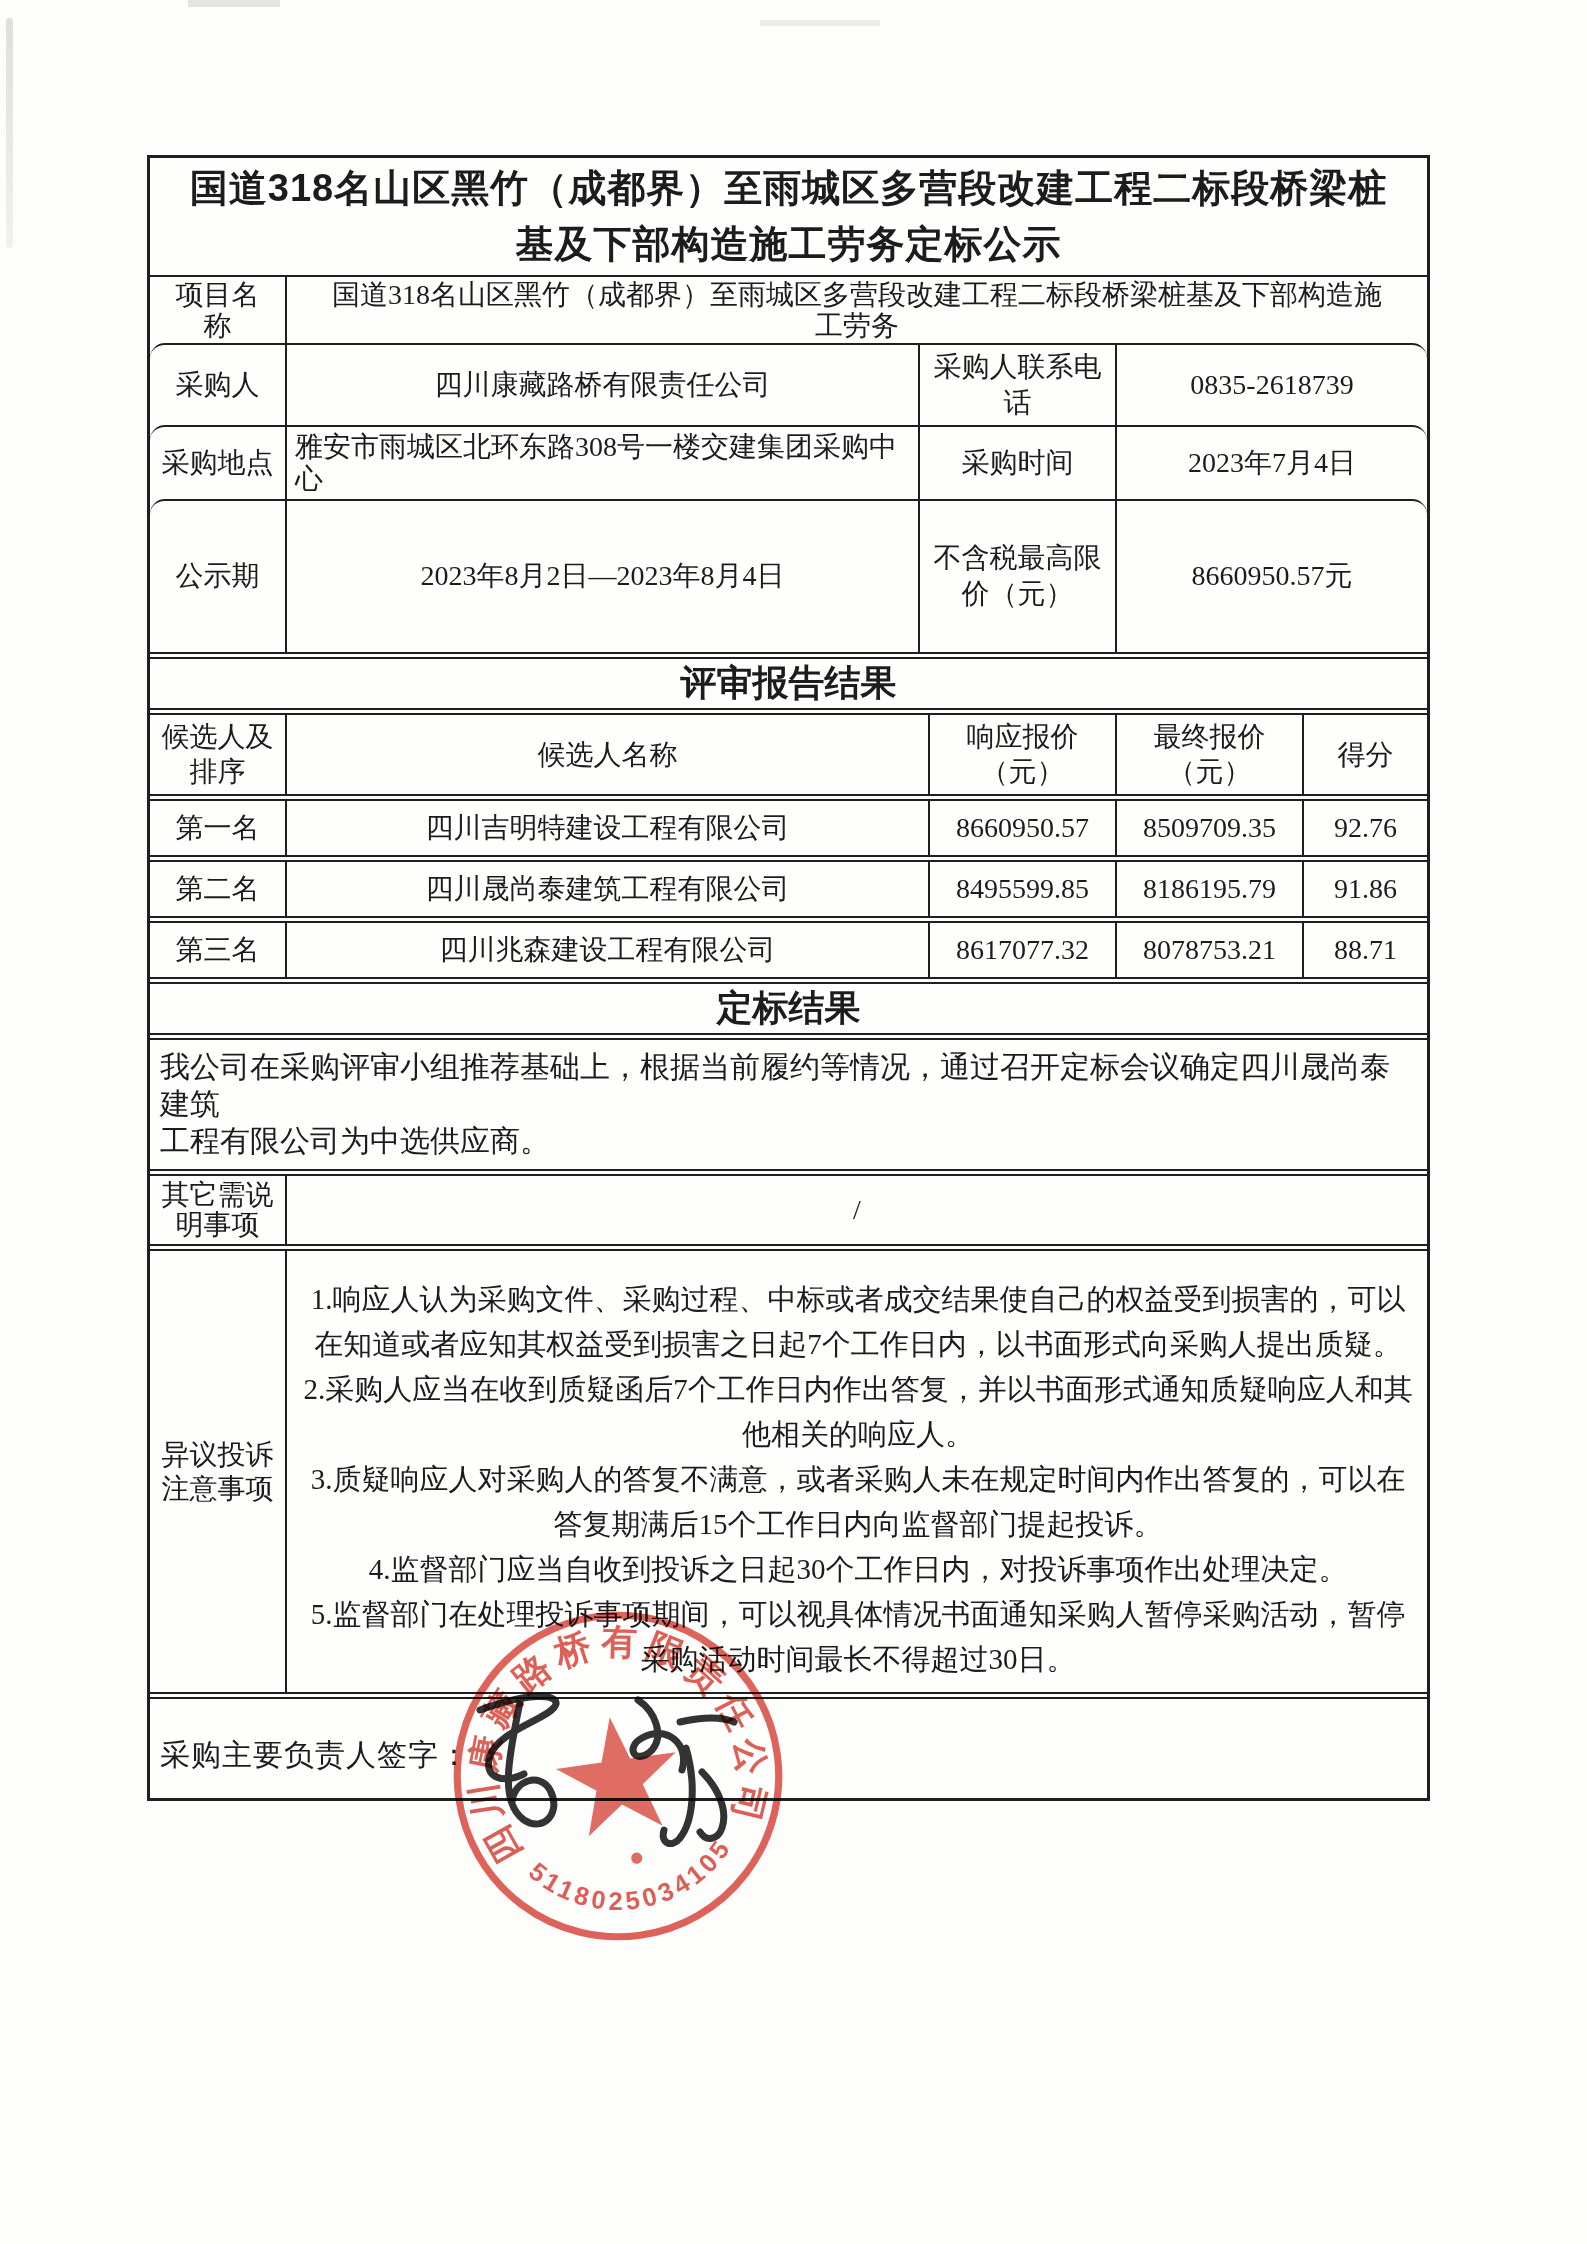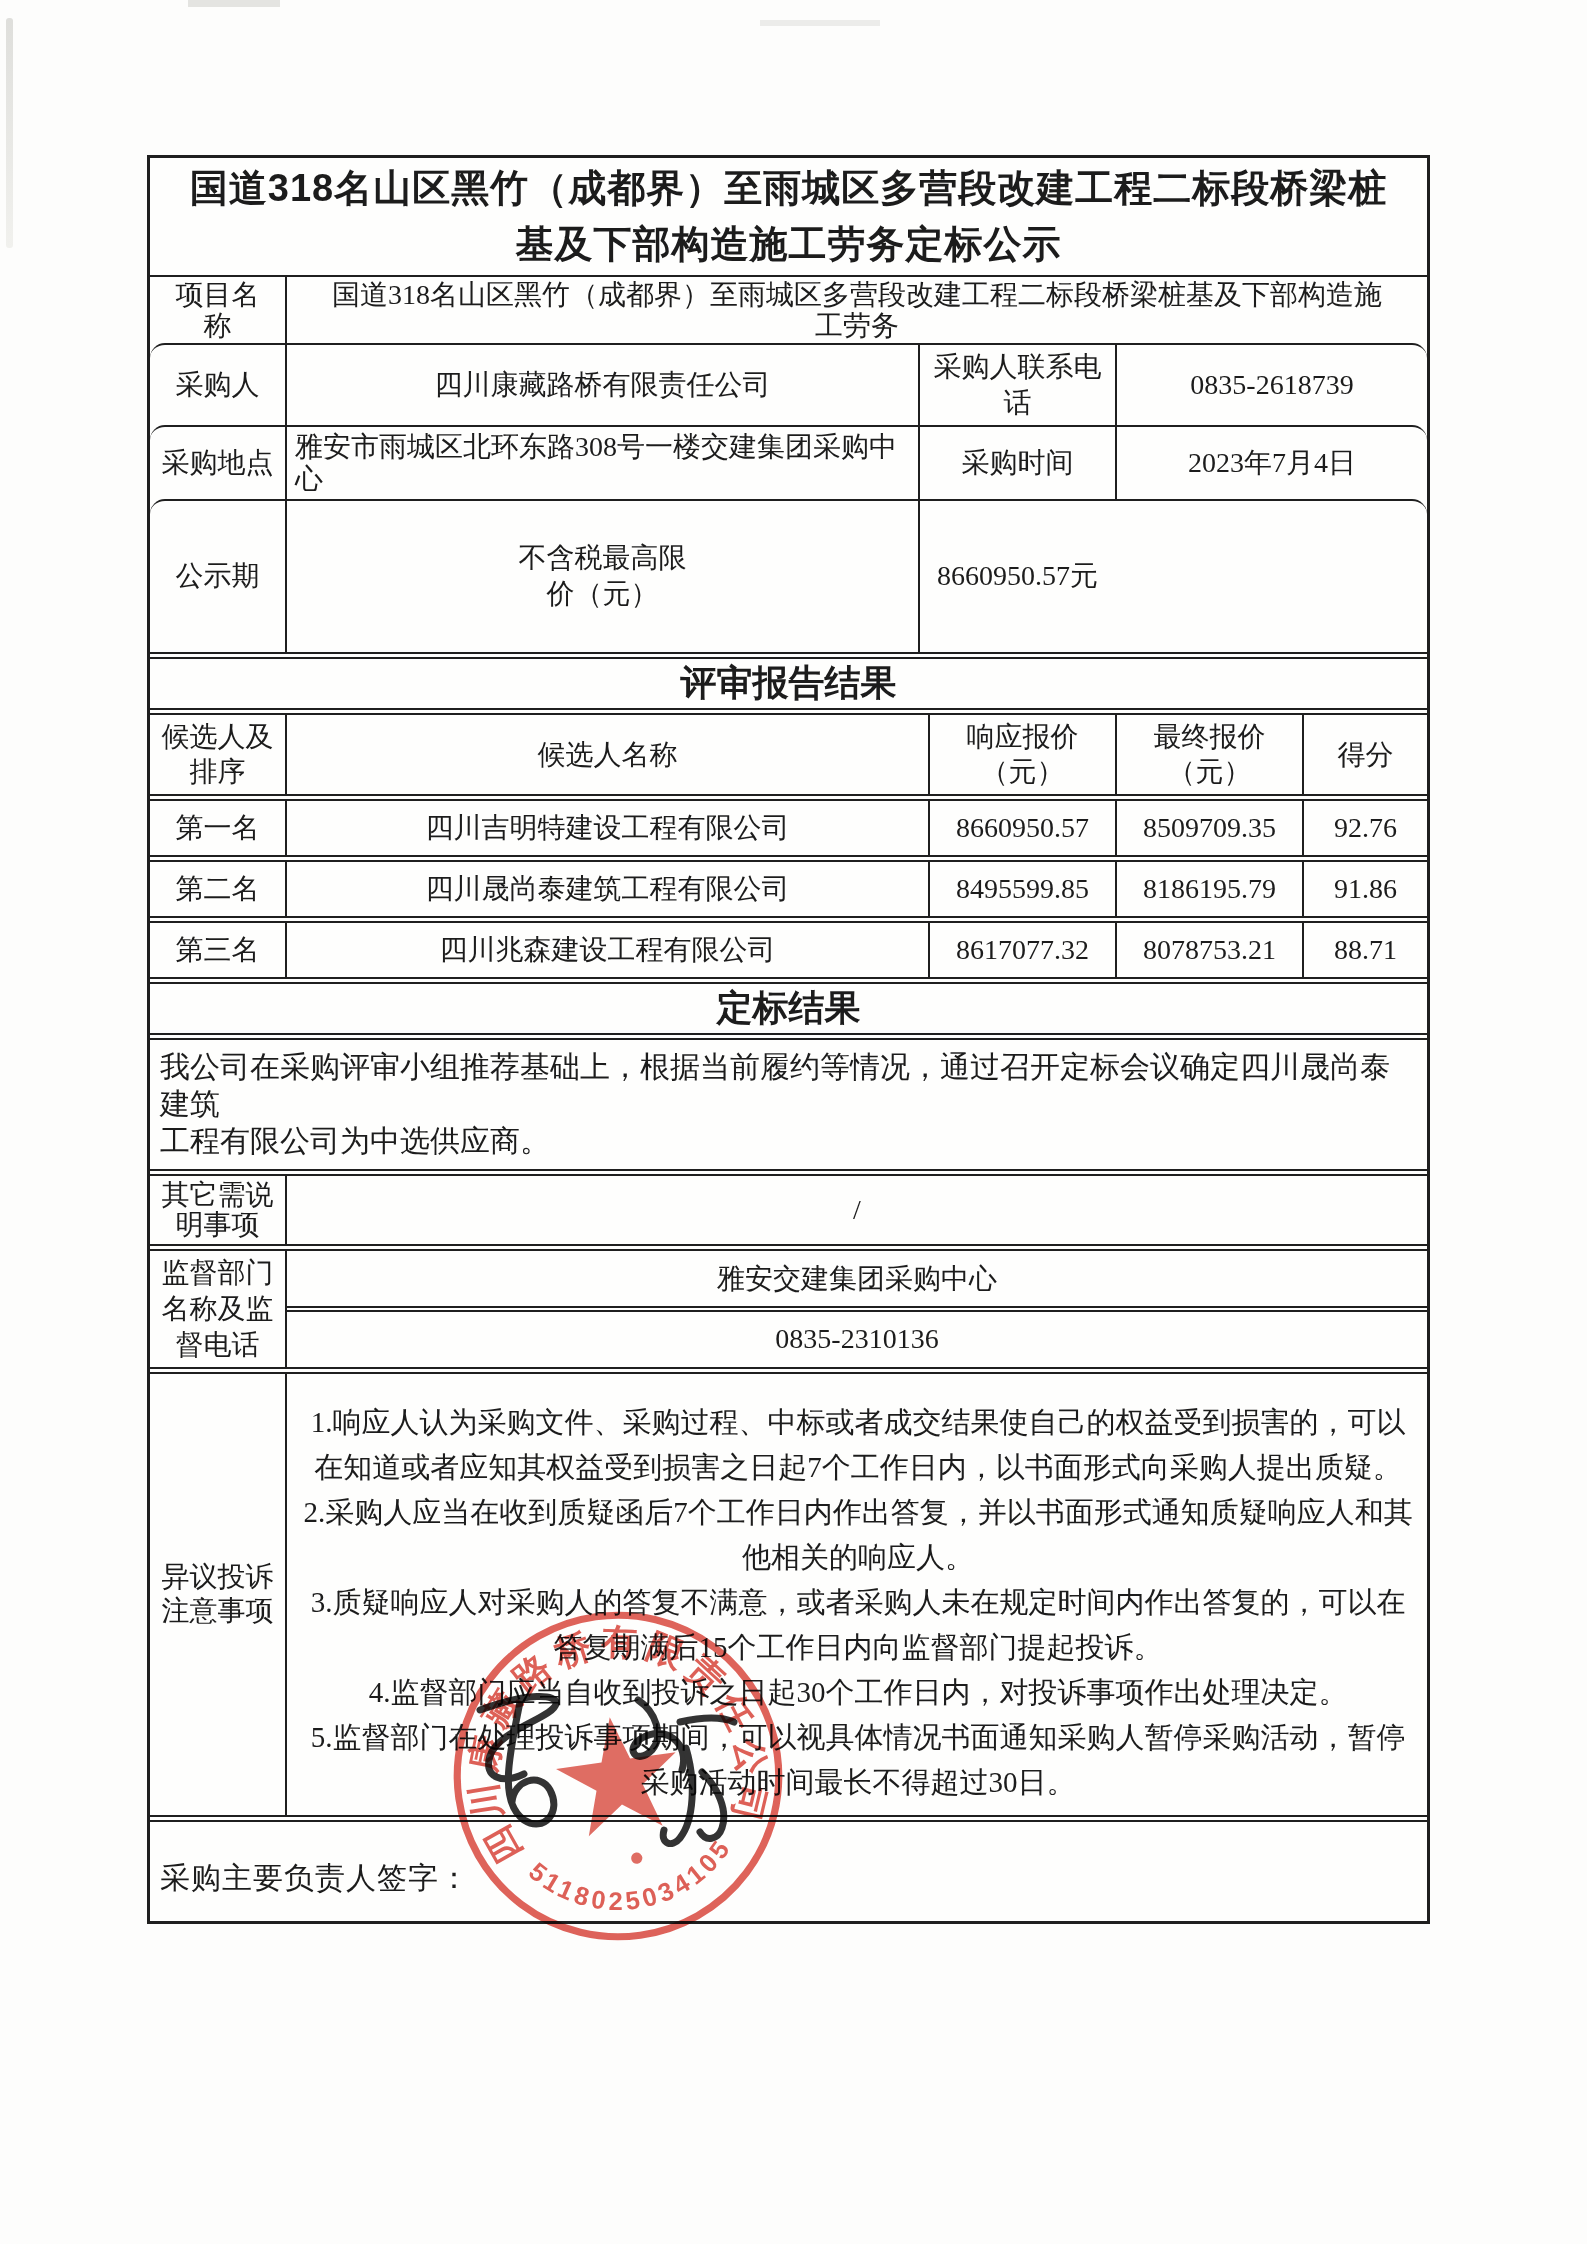--- a/index.html
+++ b/index.html
@@ -144,20 +144,21 @@
 
     <div class="row g4 r-location">
       <div class="cell">采购地点</div>
       <div class="cell left">雅安市雨城区北环东路308号一楼交建集团采购中心</div>
       <div class="cell">采购时间</div>
       <div class="cell">2023年7月4日</div>
     </div>
 
     <div class="row g4 r-publicity">
       <div class="cell">公示期</div>
+      <div class="cell">2023年8月2日—2023年8月4日</div>
       <div class="cell pl">不含税最高限
 价（元）</div>
       <div class="cell">8660950.57元</div>
     </div>
 
     <div class="row dbl sec-row">
       <div class="sec-cell">评审报告结果</div>
     </div>
 
     <div class="row g5 dbl r-candh">
@@ -200,29 +201,20 @@
       <div class="award-text">我公司在采购评审小组推荐基础上，根据当前履约等情况，通过召开定标会议确定四川晟尚泰建筑
 工程有限公司为中选供应商。</div>
     </div>
 
     <div class="row g2 dbl r-other">
       <div class="cell pl">其它需说
 明事项</div>
       <div class="cell">/</div>
     </div>
 
-    <div class="row g2 dbl r-super">
-      <div class="cell pl" style="border-left:none">监督部门
-名称及监
-督电话</div>
-      <div class="stack">
-        <div class="sub">雅安交建集团采购中心</div>
-        <div class="sub">0835-2310136</div>
-      </div>
-    </div>
 
     <div class="row g2 dbl r-objection">
       <div class="cell pl lab-cell" style="border-left:none">异议投诉
 注意事项</div>
       <div class="obj-items">
         <div>1.响应人认为采购文件、采购过程、中标或者成交结果使自己的权益受到损害的，可以在知道或者应知其权益受到损害之日起7个工作日内，以书面形式向采购人提出质疑。</div>
         <div>2.采购人应当在收到质疑函后7个工作日内作出答复，并以书面形式通知质疑响应人和其他相关的响应人。</div>
         <div>3.质疑响应人对采购人的答复不满意，或者采购人未在规定时间内作出答复的，可以在答复期满后15个工作日内向监督部门提起投诉。</div>
         <div>4.监督部门应当自收到投诉之日起30个工作日内，对投诉事项作出处理决定。</div>
         <div>5.监督部门在处理投诉事项期间，可以视具体情况书面通知采购人暂停采购活动，暂停采购活动时间最长不得超过30日。</div>

